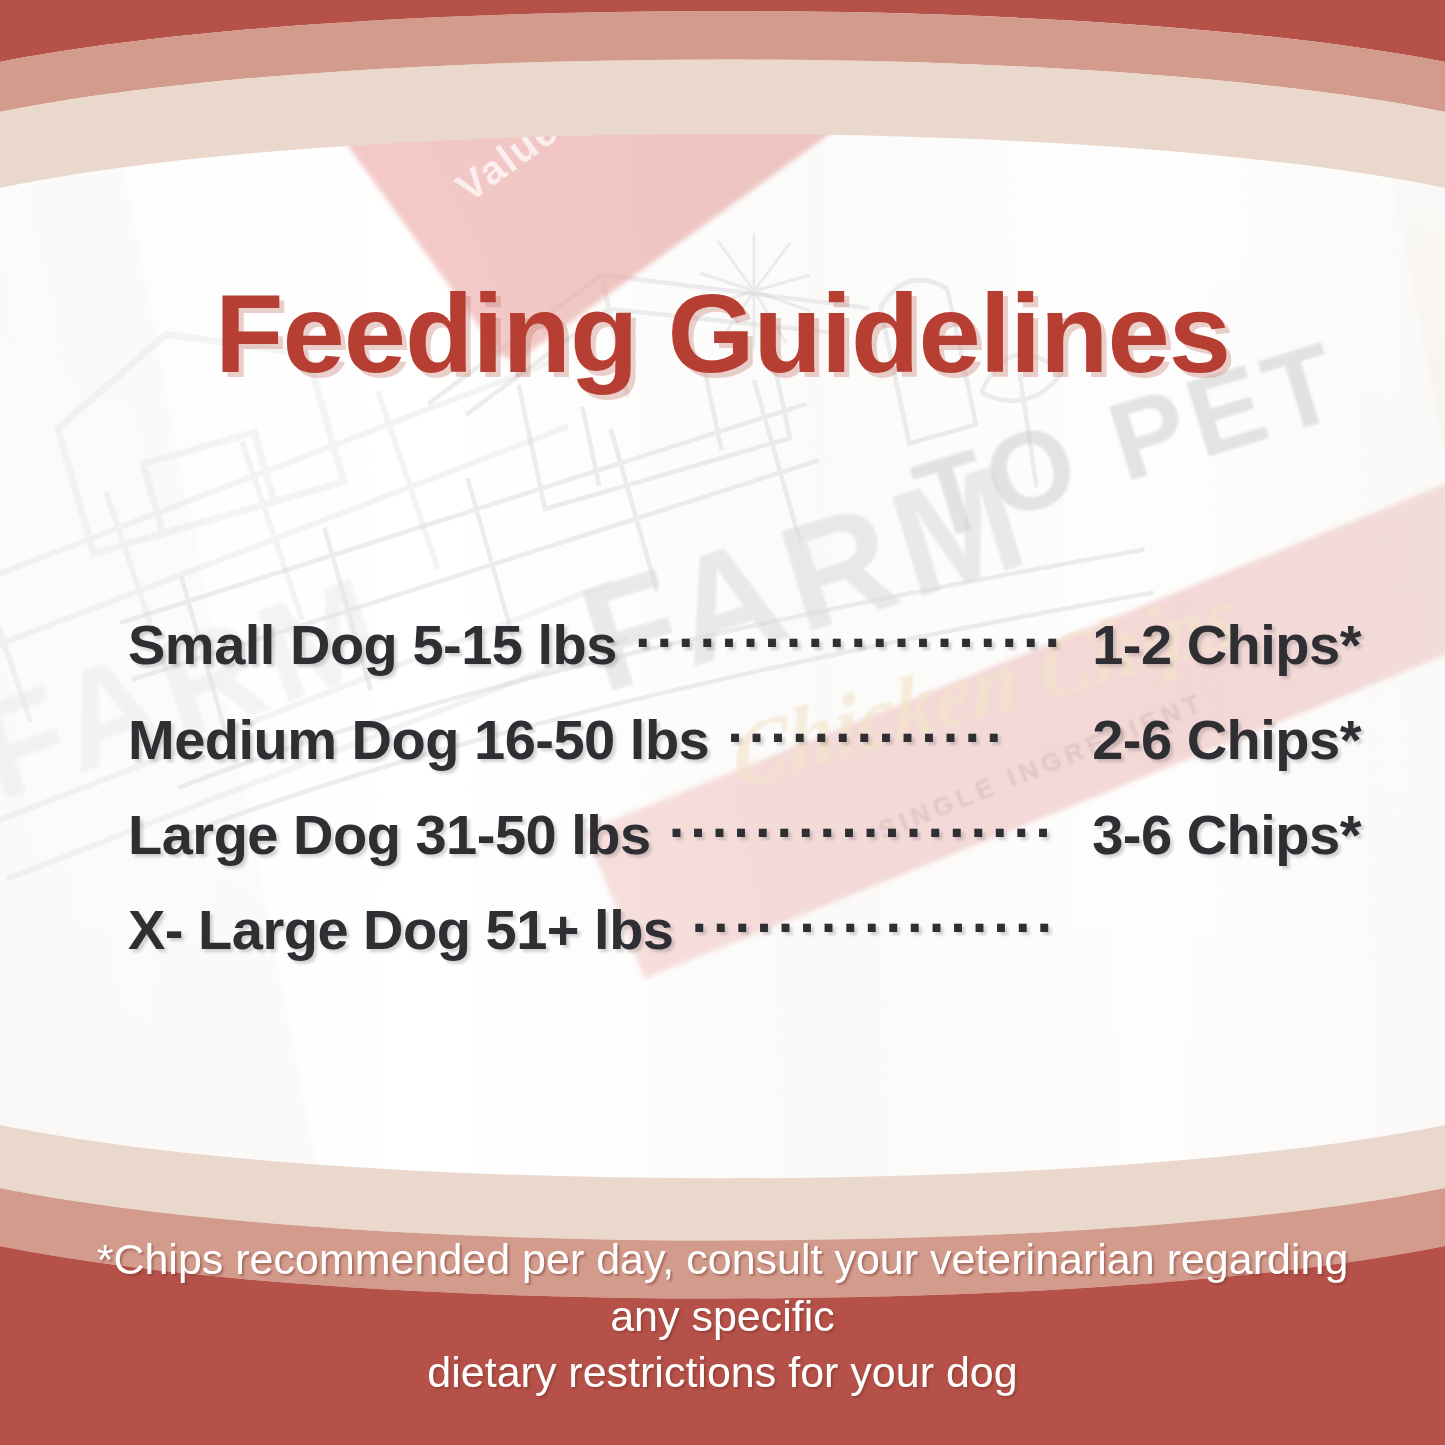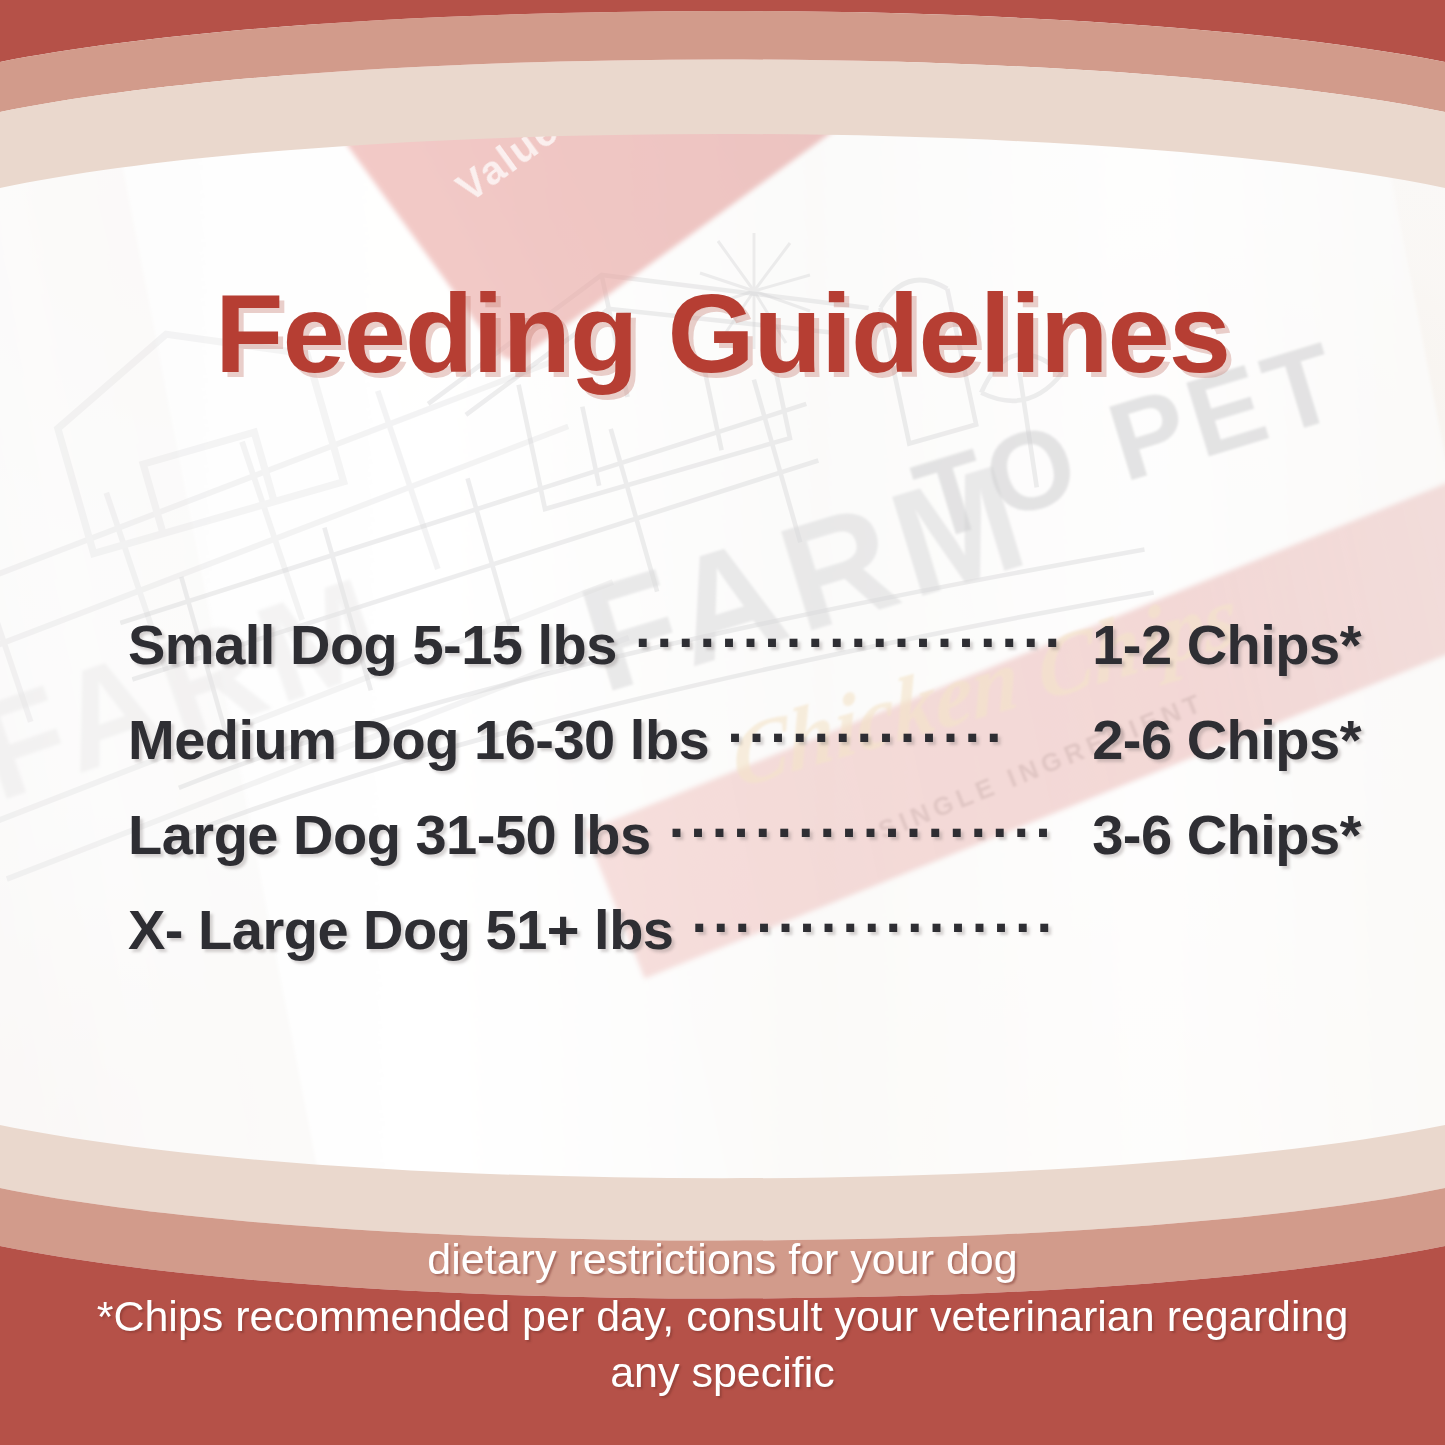--- a/index.html
+++ b/index.html
@@ -390,21 +390,21 @@
 
       <div class="row">
         <span class="row-label">Small Dog 5-15 lbs</span>
         <span class="leader">
           <span class="dots">....................</span>
         </span>
         <span class="row-value">1-2 Chips*</span>
       </div>
 
       <div class="row">
-        <span class="row-label">Medium Dog 16-30 lbs</span>
+        <span class="row-label">Medium Dog 16-50 lbs</span>
         <span class="leader">
           <span class="dots">.............</span>
         </span>
         <span class="row-value">2-6 Chips*</span>
       </div>
 
       <div class="row">
         <span class="row-label">Large Dog 31-50 lbs</span>
         <span class="leader">
           <span class="dots">..................</span>
@@ -415,18 +415,18 @@
       <div class="row">
         <span class="row-label">X- Large Dog 51+ lbs</span>
         <span class="leader">
           <span class="dots">.................</span>
         </span>
       </div>
 
     </div>
 
     <div class="footnote">
+      <div>*Chips recommended per day, consult your veterinarian regarding any specific</div>
       <div>dietary restrictions for your dog</div>
-      <div>*Chips recommended per day, consult your veterinarian regarding any specific</div>
     </div>
 
   </div>
 </div>
 
 </body></html>

